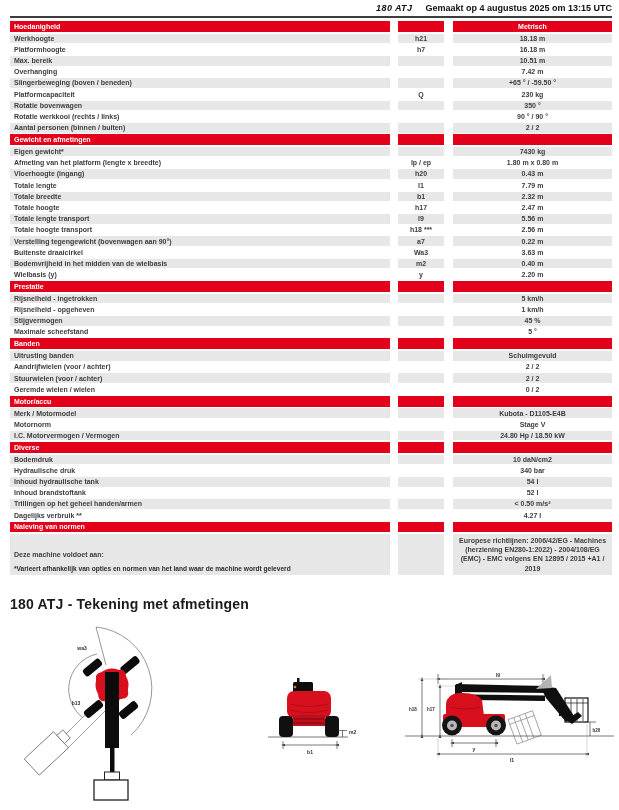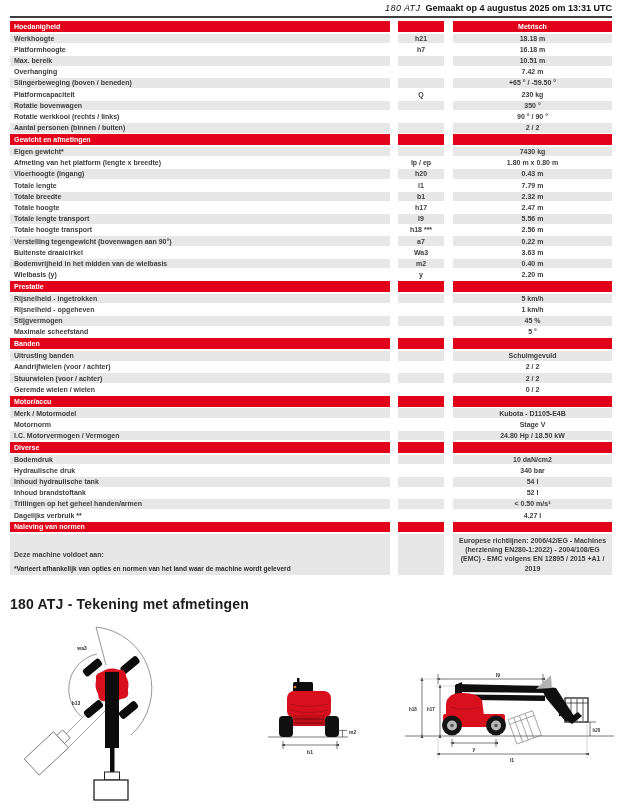--- a/index.html
+++ b/index.html
@@ -1,40 +1,40 @@
 <!DOCTYPE html>
 <html><head>
 <meta charset="utf-8">
 <style>
   *{margin:0;padding:0;box-sizing:border-box}
   html,body{width:619px;height:810px}
   body{background:#fff;font-family:"Liberation Sans",sans-serif;position:relative;overflow:hidden}
   .header{position:absolute;top:3px;right:7px;font-size:9px;font-weight:bold;color:#101010;white-space:nowrap}
-  .logo{font-style:italic;font-weight:400;letter-spacing:.4px;margin-right:5px}
+  .logo{font-style:italic;font-weight:700;letter-spacing:.4px;margin-right:13px}
   .toprule{position:absolute;left:10px;top:16px;width:602px;height:2px;background:#3d3d3d}
   .spec-table{position:absolute;left:10px;top:21px;width:602px}
   .row{display:flex;min-height:9.6px;margin-bottom:1.6px;font-size:7px;font-weight:bold;color:#3c3c3c;line-height:1.05}
   .c1{width:380px;margin-right:8px;display:flex;align-items:center;padding-left:4px}
   .c2{width:46px;margin-right:9px;display:flex;align-items:center;justify-content:center;text-align:center}
   .c3{width:159px;display:flex;align-items:center;justify-content:center;text-align:center}
   .sec{min-height:10.8px;margin-bottom:1.8px}
   .sec .c1,.sec .c2,.sec .c3{background:#e2001a;color:#fff}
   .odd .c1,.odd .c2,.odd .c3{background:#e8e7e7}
   .tall .c3{padding:2px 3px;line-height:1.3}
   .tall .c1{align-items:center}
   .footnote{position:absolute;left:14px;top:565px;font-size:6.6px;font-weight:600;color:#2c2c2c}
   .heading{position:absolute;left:10px;top:596px;font-size:14px;font-weight:bold;color:#1b1b1b;letter-spacing:.2px}
   .drawings{position:absolute;left:0;top:612px;width:619px;height:198px}
   svg text{font-family:"Liberation Sans",sans-serif;font-weight:bold;fill:#2f2f2f}
 </style>
 </head>
 <body>
 
 <div class="header">
-  <span class="logo">180 ATJ</span><span>Gemaakt op 4 augustus 2025 om 13:31 UTC</span>
+  <span class="logo">180 ATJ</span><span>Gemaakt op 4 augustus 2025 om 13:15 UTC</span>
 </div>
 
 <div class="toprule"></div>
 
 <div class="spec-table">
     <div class="row sec">
       <div class="c1">Hoedanigheid</div>
       <div class="c2"></div>
       <div class="c3">Metrisch</div>
     </div>

